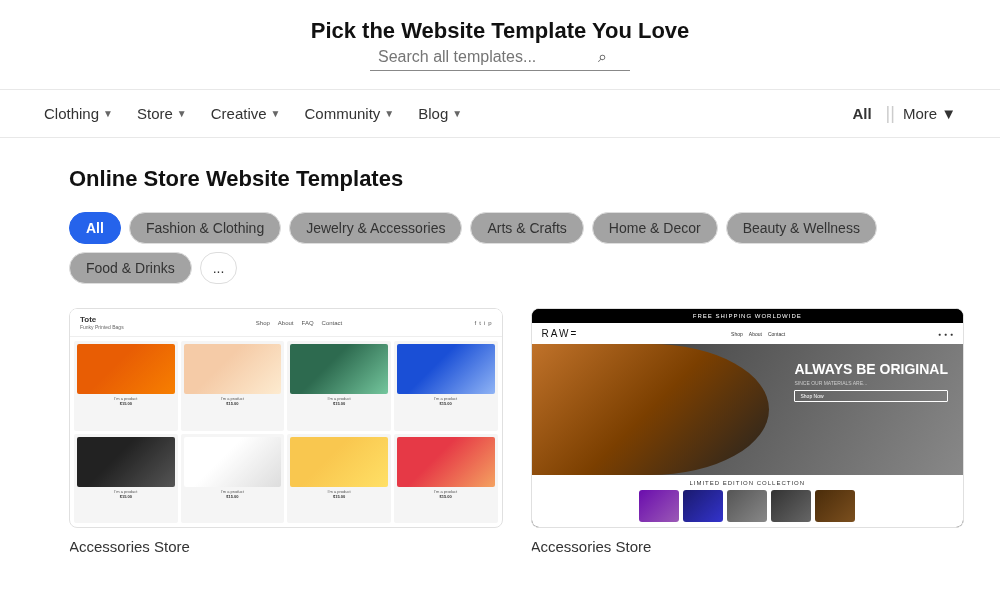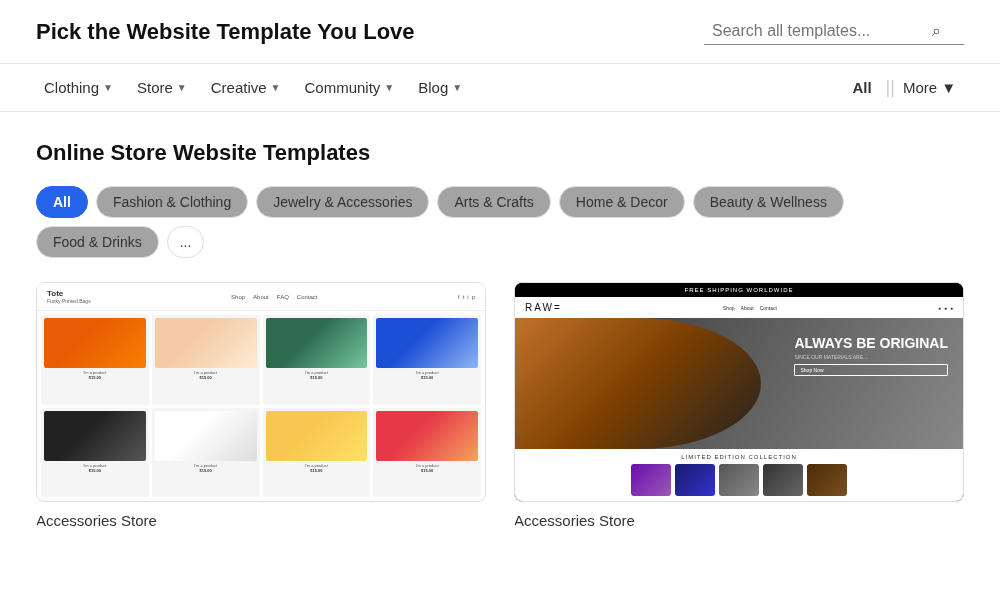--- a/index.html
+++ b/index.html
@@ -5,20 +5,21 @@
     * { box-sizing: border-box; margin: 0; padding: 0; }
     body { font-family: 'Helvetica Neue', Arial, sans-serif; background: #fff; color: #333; width: 1000px; height: 600px; overflow: hidden; }
 
     
     .header {
       display: flex;
       align-items: center;
       justify-content: space-between;
       padding: 18px 36px;
       border-bottom: 1px solid #e8e8e8;
+      flex-direction: column;
     }
     .header-title {
       font-size: 22px;
       font-weight: 700;
       color: #111;
       flex: 1;
     }
     .search-bar {
       display: flex;
       align-items: center;
@@ -92,20 +93,21 @@
       gap: 4px;
       font-size: 15px;
       color: #333;
       padding: 12px 8px;
       cursor: pointer;
     }
 
     
     .main {
       padding: 28px 36px 20px;
+      margin-left: 33px;
     }
     .section-title {
       font-size: 22px;
       font-weight: 700;
       color: #111;
       margin-bottom: 20px;
     }
 
     
     .filter-row {

